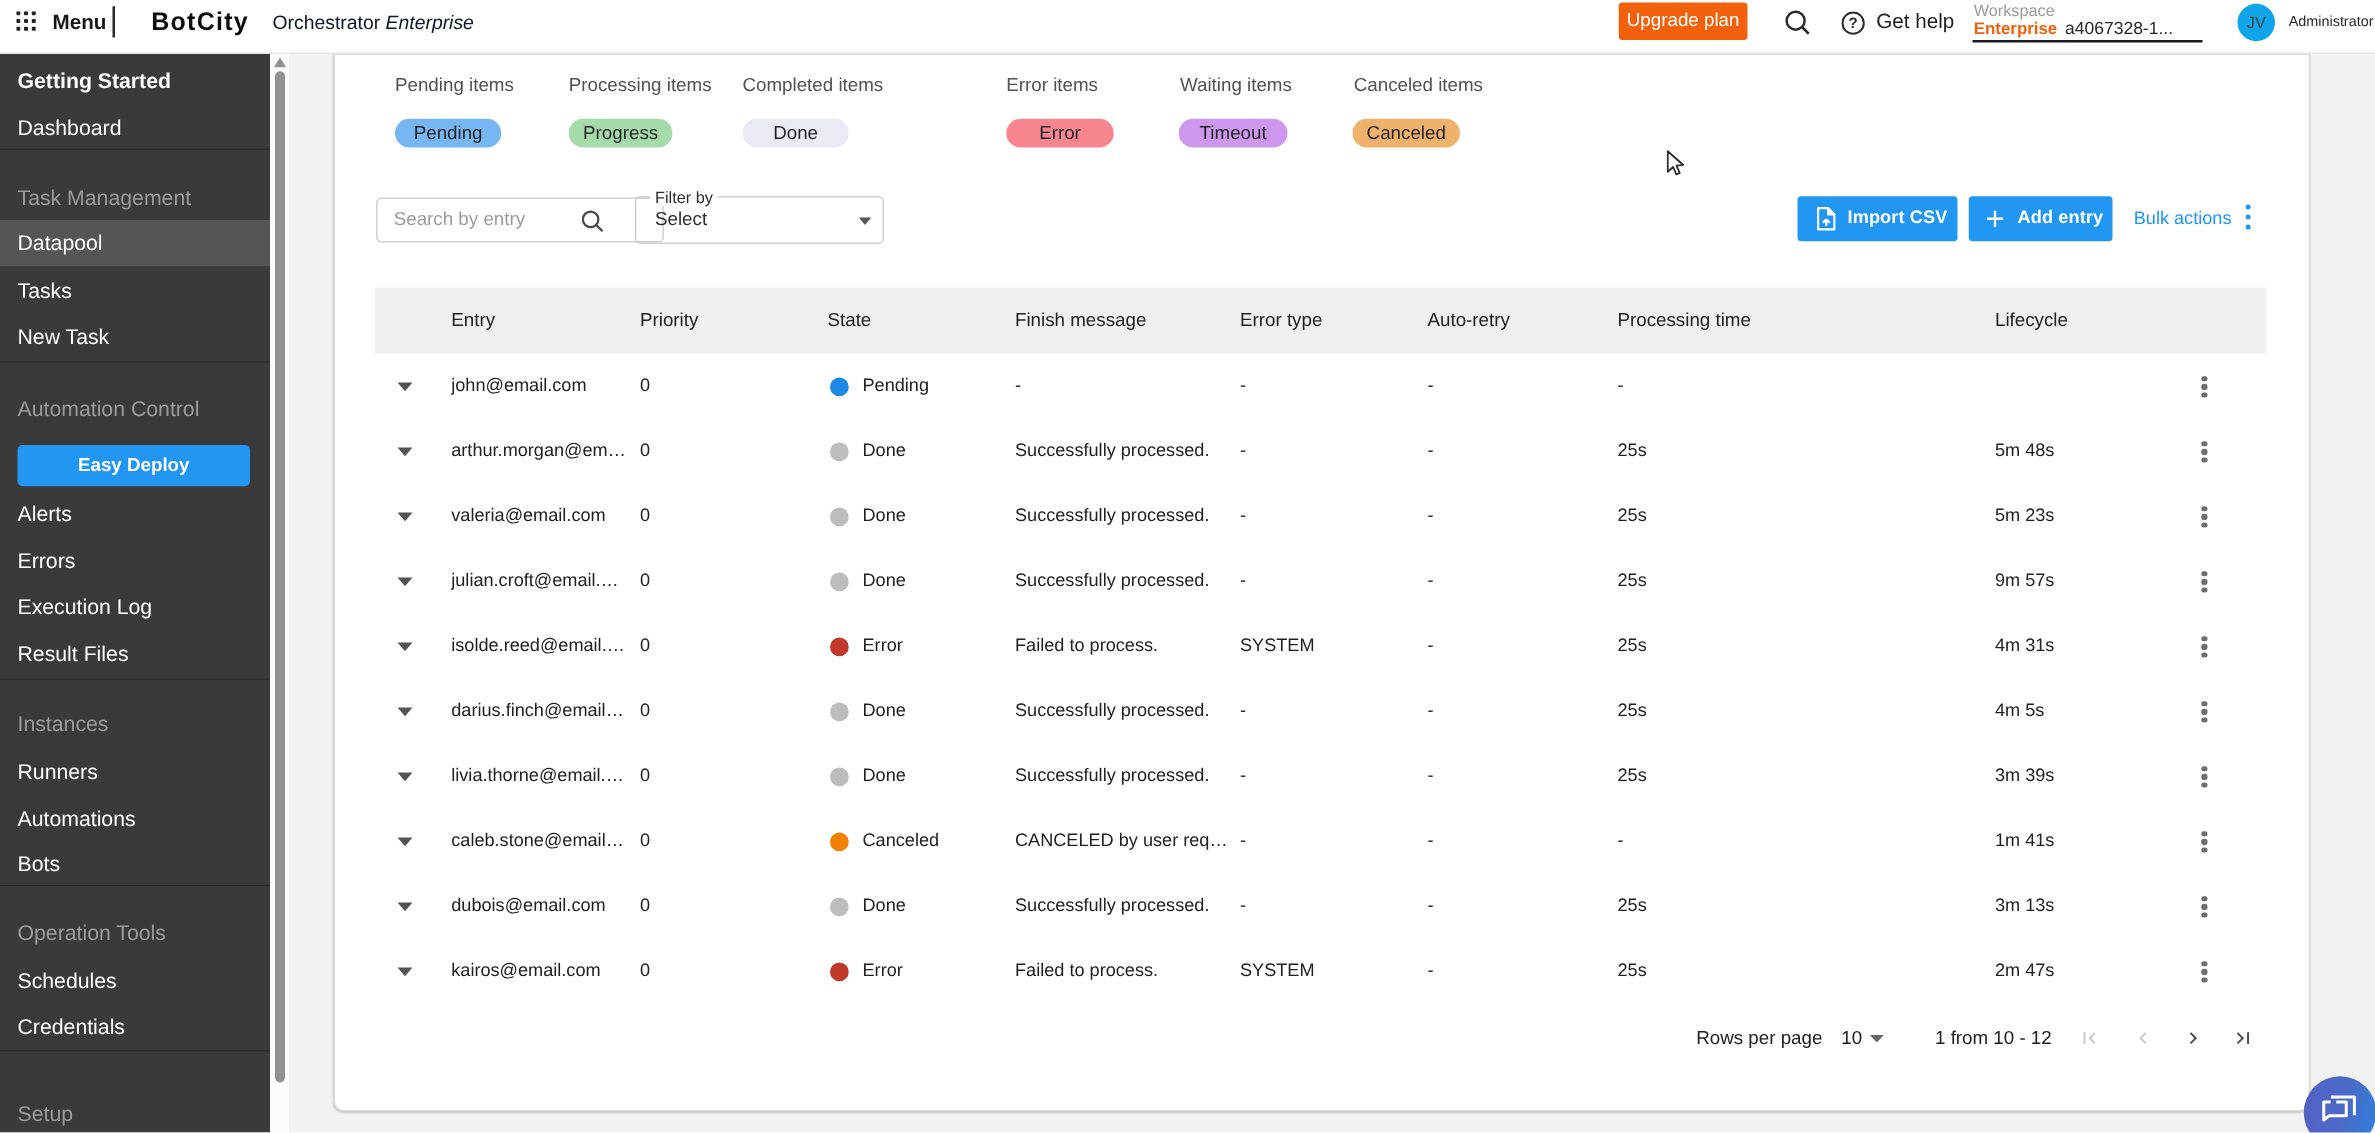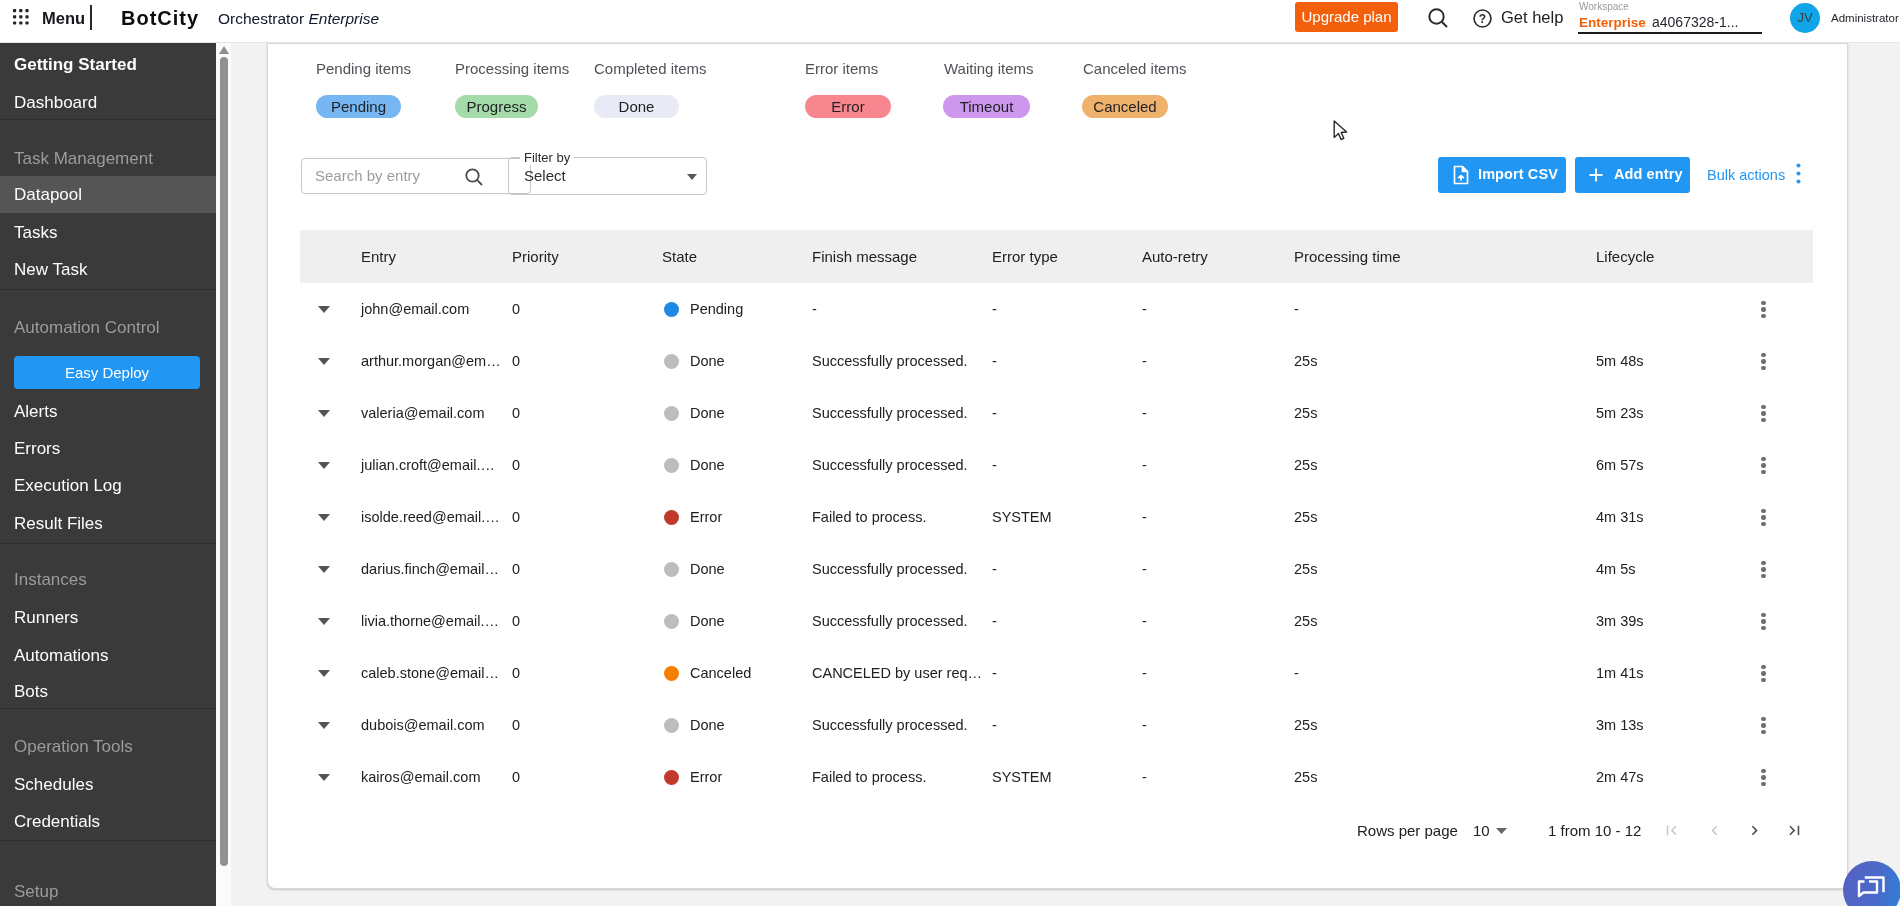--- a/index.html
+++ b/index.html
@@ -10,38 +10,38 @@
 #topbar { position:absolute; left:0; top:0; width:1900px; height:43px;
   background:#fff; border-bottom:1px solid #e4e4e4; z-index:5; }
 #menuTxt { position:absolute; left:42px; top:9px; font-size:16.5px; font-weight:bold; color:#16161d; }
 #tdiv { position:absolute; left:90px; top:5px; width:2px; height:25px; background:#2a2a2a; }
 #logo { position:absolute; left:121px; top:7px; font-size:20px; font-weight:700;
   color:#0d0d0d; letter-spacing:1px; transform:scaleY(1.02); }
 #orch { position:absolute; left:218px; top:10px; font-size:15.5px; color:#0f172a; }
 #upg { position:absolute; left:1295px; top:2px; width:103px; height:30px; background:#f2600c;
   border-radius:3px; color:#fff; font-size:15px; font-weight:500; text-align:center; line-height:30px; }
 #gethelp { position:absolute; left:1501px; top:8px; font-size:16.5px; color:#202124; }
-#wsLbl { position:absolute; left:1579px; top:1px; font-size:10px; color:#9a9a9a; }
+#wsLbl { position:absolute; left:1579px; top:1px; font-size:13px; color:#9a9a9a; }
 #wsEnt { position:absolute; left:1579px; top:15px; font-size:13.5px; font-weight:bold; color:#f2600c; }
 #wsId  { position:absolute; left:1652px; top:14px; font-size:14px; color:#26262e; }
 #wsLine{ position:absolute; left:1578px; top:32px; width:184px; height:2px; background:#1b1b20; }
 #avatar{ position:absolute; left:1790px; top:3px; width:30px; height:30px; border-radius:50%;
   background:#0ea5e9; text-align:center; line-height:30px; font-size:13px; color:#3d3d44; }
 #admin { position:absolute; left:1831px; top:12px; font-size:11.5px; color:#26262e; }
 
 #sidebar { position:absolute; left:0; top:43px; width:216px; height:863px; background:#3a3a3a; }
 #sidebar .item { position:absolute; left:0; width:216px; height:37px; line-height:37px;
   padding-left:14px; color:#fdfdfd; font-size:17px; }
 #sidebar .bold { font-weight:bold; }
 #sidebar .sel { background:#555555; }
 #sidebar .label { position:absolute; left:0; width:216px; height:37px; line-height:37px;
   padding-left:14px; color:#9b9b9b; font-size:17px; }
 #sidebar .sdiv { position:absolute; left:0; width:216px; height:1px; background:#2d2d2d; }
 #ezbtn { position:absolute; left:14px; width:186px; height:33px; background:#2196f3; border-radius:4px;
-  color:#fff; font-size:15px; font-weight:normal; text-align:center; line-height:33px; }
+  color:#fff; font-size:15px; font-weight:bold; text-align:center; line-height:33px; }
 
 #strip { position:absolute; left:216px; top:43px; width:15px; height:863px; background:#fbfbfb; }
 #thumb { position:absolute; left:3.5px; top:14px; width:8px; height:809px; background:#919191; border-radius:4px; }
 
 #main { position:absolute; left:231px; top:43px; width:1669px; height:863px; background:#f2f2f2; }
 #card { position:absolute; left:267px; top:43px; width:1581px; height:846px; background:#fff;
   border:1px solid #d8d8d8; border-radius:0 0 8px 8px; box-shadow:0 1px 2px rgba(0,0,0,0.18); }
 .clabel { position:absolute; top:60px; font-size:15px; color:#4e5257; }
 .chip { position:absolute; top:95px; height:23px; border-radius:11.5px; font-size:15px;
   color:#1f2023; text-align:center; line-height:23px; }
@@ -255,21 +255,21 @@
 <div class="row" style="top:439px">
   <div class="caret"></div>
   <span style="left:61px">julian.croft@email.…</span>
   <span style="left:212px">0</span>
   <div class="dot" style="background:#bdbdbd"></div>
   <span style="left:390px">Done</span>
   <span style="left:512px">Successfully processed.</span>
   <span style="left:692px">-</span>
   <span style="left:842px">-</span>
   <span style="left:994px">25s</span>
-  <span style="left:1296px">6m 57s</span>
+  <span style="left:1296px">9m 57s</span>
   <div class="rmenu">
       <i></i>
       <i></i>
       <i></i>
     </div>
 </div>
 <div class="row" style="top:491px">
   <div class="caret"></div>
   <span style="left:61px">isolde.reed@email.…</span>
   <span style="left:212px">0</span>

